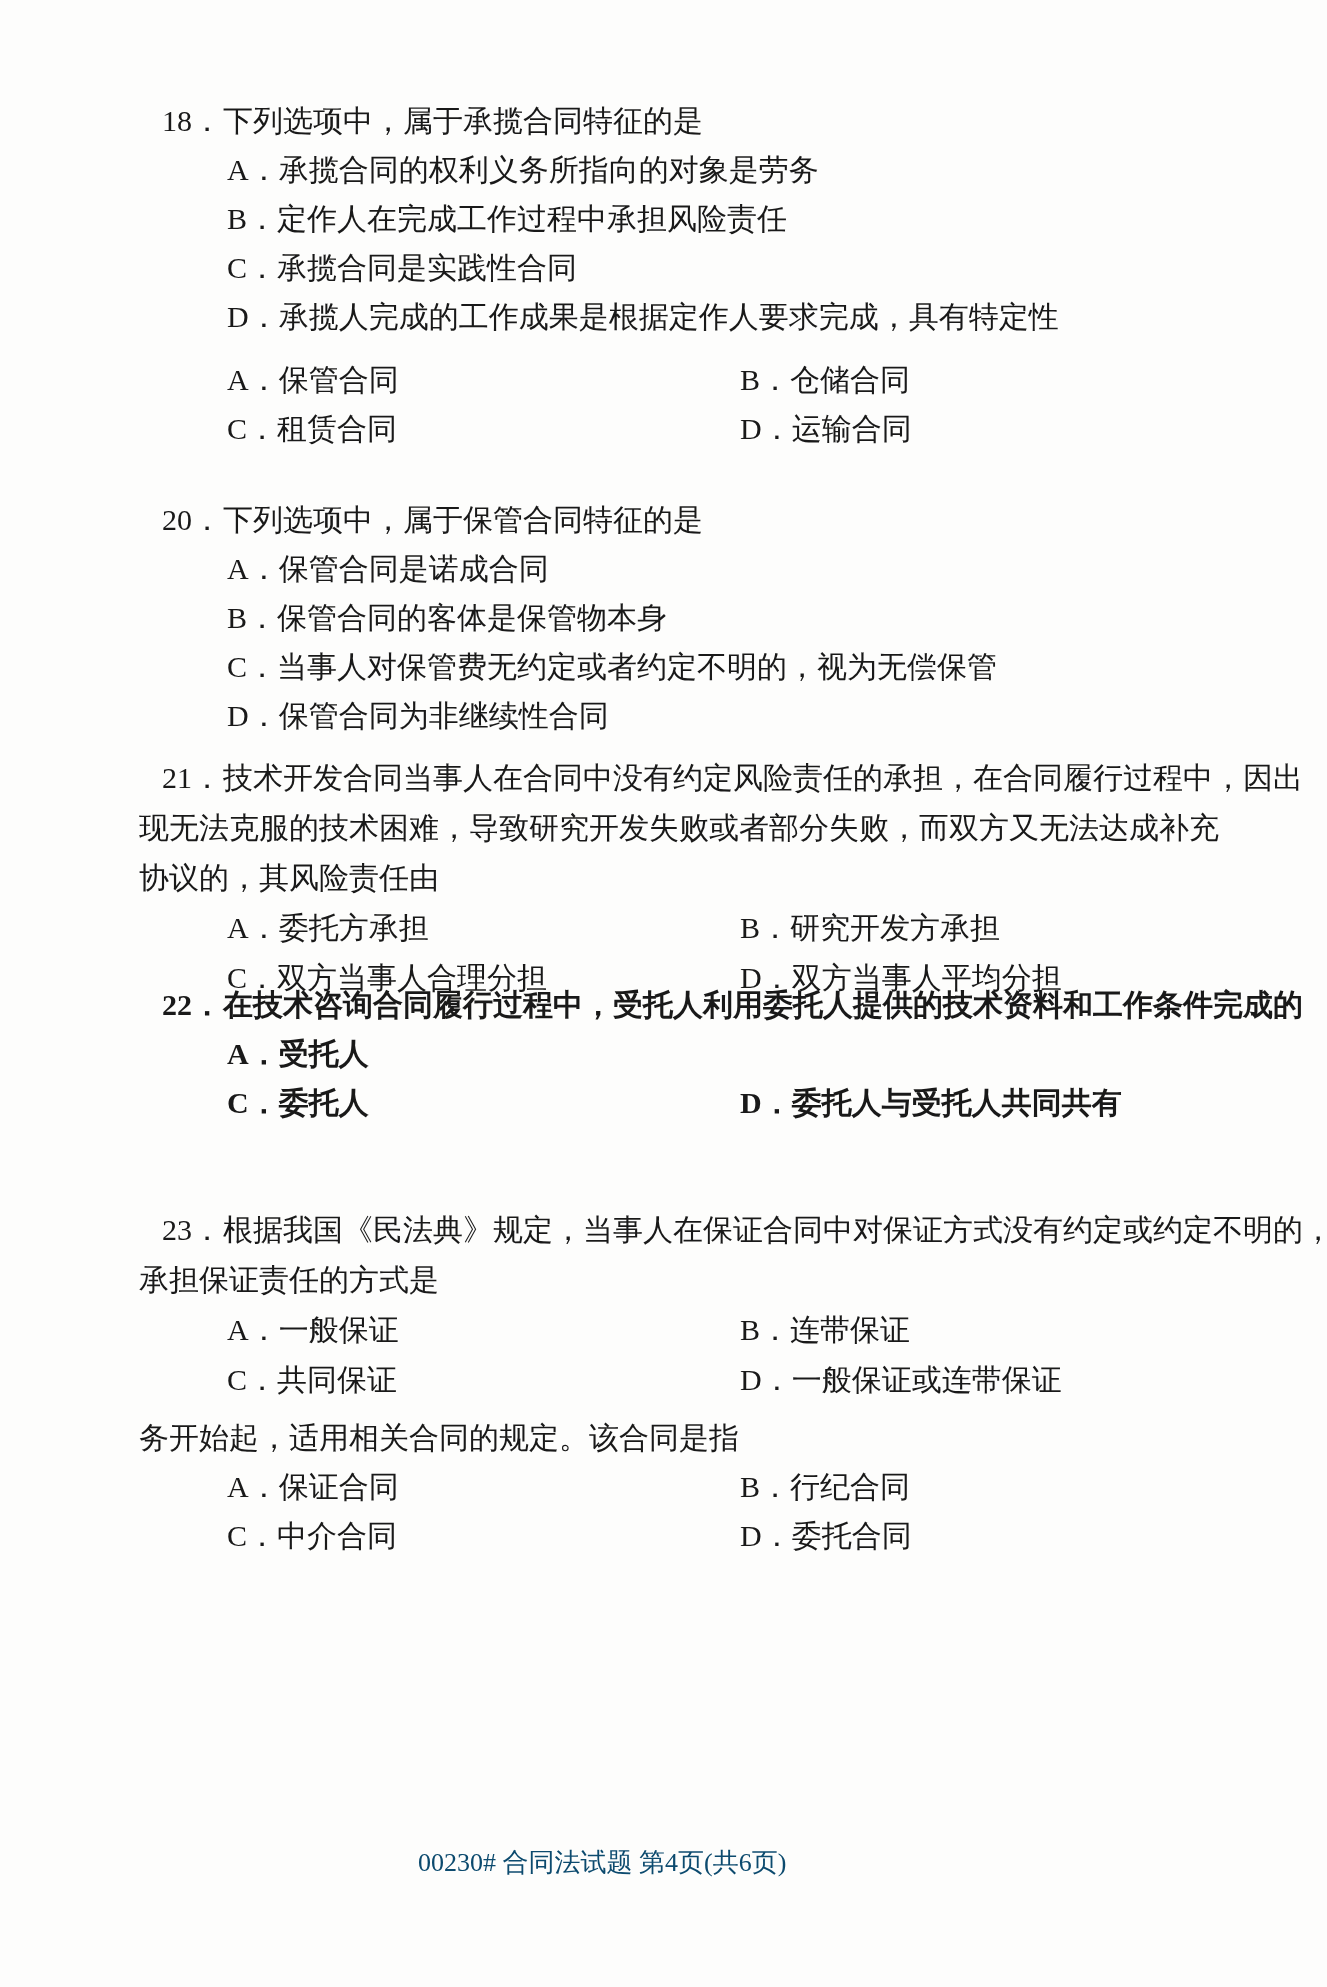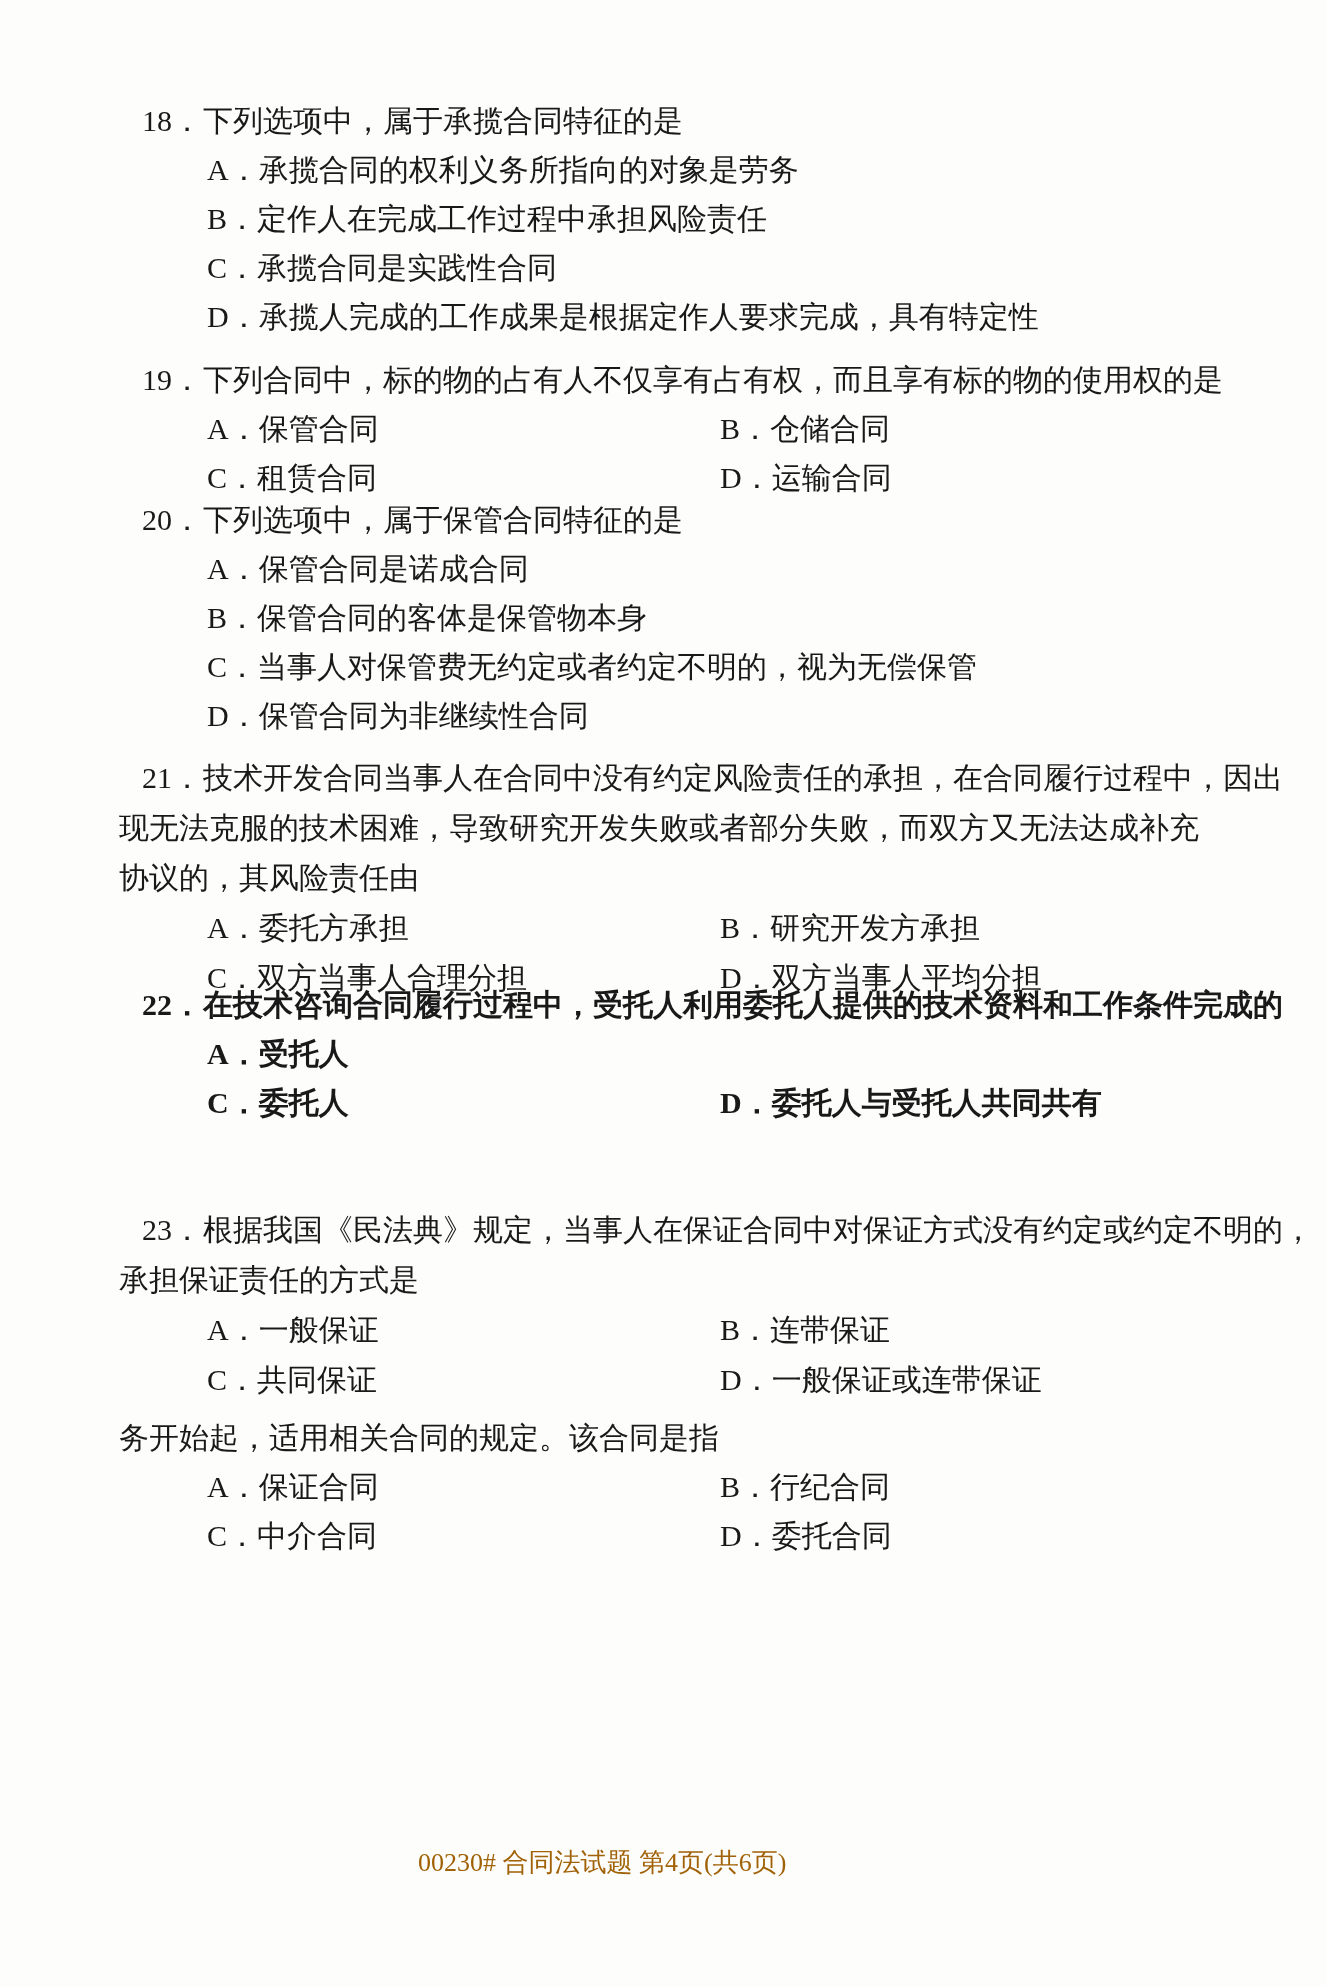--- a/index.html
+++ b/index.html
@@ -6,40 +6,40 @@
   .page{
     position:relative;
     width:1327px;height:1987px;
     margin:0 auto;
     background:#fdfdfc;
     color:#191919;
     font-family:"Liberation Serif","DejaVu Serif",serif;
     font-size:30px;
     overflow:hidden;
   }
-  .question{position:absolute;left:0;right:0;}
+  .question{position:absolute;left:0;right:0;padding-left:20px;}
   .line{height:var(--lh,49px);line-height:var(--lh,49px);white-space:nowrap;}
   .qnum{display:inline-block;width:61px;margin-left:142px;}
   .cont{margin-left:119px;}
   .opt-single{margin-left:207px;}
   .optrow{position:relative;}
   .opt-left{margin-left:207px;}
   .opt-right{position:absolute;left:720px;top:0;}
   .olabel{display:inline-block;min-width:49px;}
   .q18{top:96px;}
   .q19{top:355px;}
   .q20{top:495px;}
   .q21{top:753px;--lh:50px;}
   .q22{top:980px;font-weight:bold;}
   .q23{top:1205px;--lh:50px;}
   .q24{top:1413px;}
   .footer{
     position:absolute;left:418px;top:1845px;
     font-size:26px;line-height:36px;
-    color:#a16207;white-space:nowrap;
+    color:#0c4a6e;white-space:nowrap;
   }
 </style>
 </head>
 <body>
 
 <div class="page">
 
   <div class="question q18">
     <div class="line stem">
       <span class="qnum">18．</span><span>下列选项中，属于承揽合同特征的是</span>
@@ -52,23 +52,20 @@
     </div>
     <div class="line opt-single">
       <span class="olabel">C．</span><span>承揽合同是实践性合同</span>
     </div>
     <div class="line opt-single">
       <span class="olabel">D．</span><span>承揽人完成的工作成果是根据定作人要求完成，具有特定性</span>
     </div>
   </div>
 
   <div class="question q19">
-    <div class="line stem">
-      <span class="qnum">19．</span><span>下列合同中，标的物的占有人不仅享有占有权，而且享有标的物的使用权的是</span>
-    </div>
     <div class="line optrow">
       <span class="opt-left"><span class="olabel">A．</span><span>保管合同</span></span>
       <span class="opt-right"><span class="olabel">B．</span><span>仓储合同</span></span>
     </div>
     <div class="line optrow">
       <span class="opt-left"><span class="olabel">C．</span><span>租赁合同</span></span>
       <span class="opt-right"><span class="olabel">D．</span><span>运输合同</span></span>
     </div>
   </div>
 

